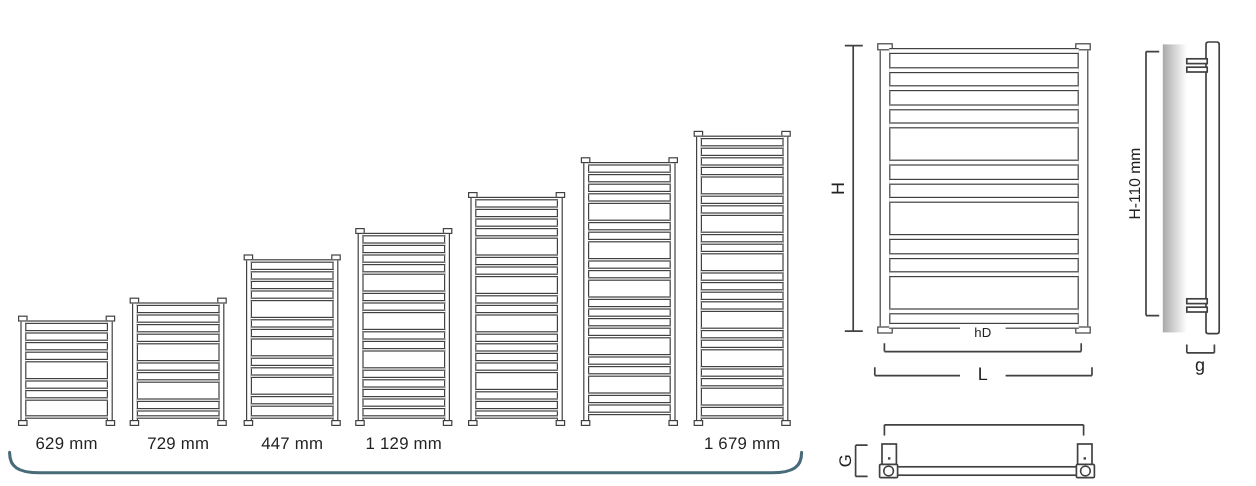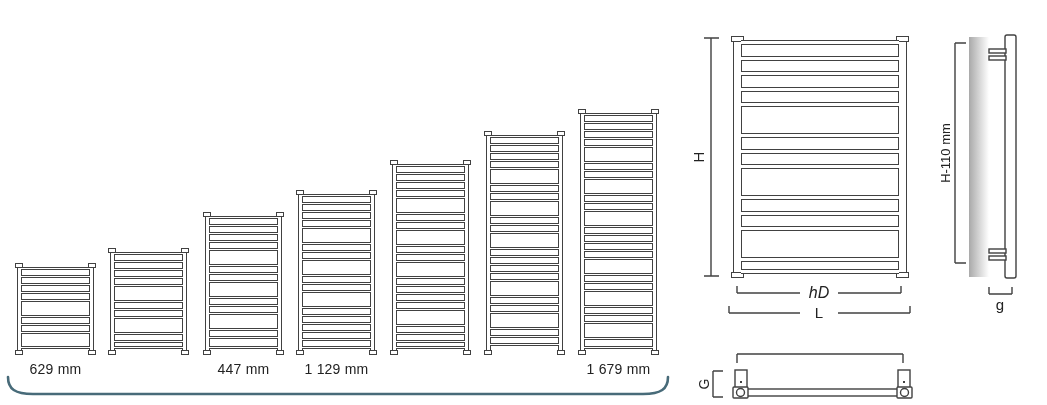--- a/index.html
+++ b/index.html
@@ -287,23 +287,24 @@
     <rect x="740" y="381" width="2" height="2" fill="#414141"></rect>
     <rect x="903" y="381" width="2" height="2" fill="#414141"></rect>
 
     <rect class="shape" x="733" y="387" width="15" height="11" rx="1"></rect>
     <circle class="shape" cx="740.5" cy="392.5" r="4"></circle>
     <rect class="shape" x="897" y="387" width="15" height="11" rx="1"></rect>
     <circle class="shape" cx="904.5" cy="392.5" r="4"></circle>
   </svg>
 
   <span class="dim-label rot" style="left:679px;top:149px;width:40px;font-size:15px;">H</span>
-  <span class="dim-label bg" style="left:800px;top:285px;width:38px;font-size:16px;font-style:italic;">hD</span>
+  <span class="dim-label bg" style="left:800px;top:270px;width:38px;font-size:11px;">hD</span>
   <span class="dim-label bg" style="left:800px;top:305px;width:38px;font-size:15px;">L</span>
   <span class="dim-label rot" style="left:906px;top:145px;width:80px;font-size:13px;">H-110 mm</span>
   <span class="dim-label" style="left:985px;top:297px;width:30px;font-size:15px;">g</span>
   <span class="dim-label rot" style="left:689px;top:376px;width:30px;">G</span>
 
 <span class="size-label" style="left: -2.5px;">629 mm</span>
+    <span class="size-label" style="left: 90.5px;">729 mm</span>
     <span class="size-label" style="left: 185.5px;">447 mm</span>
     <span class="size-label" style="left: 278.5px;">1 129 mm</span>
     <span class="size-label" style="left: 560.5px;">1 679 mm</span>
   </div>
 
 </body></html>

